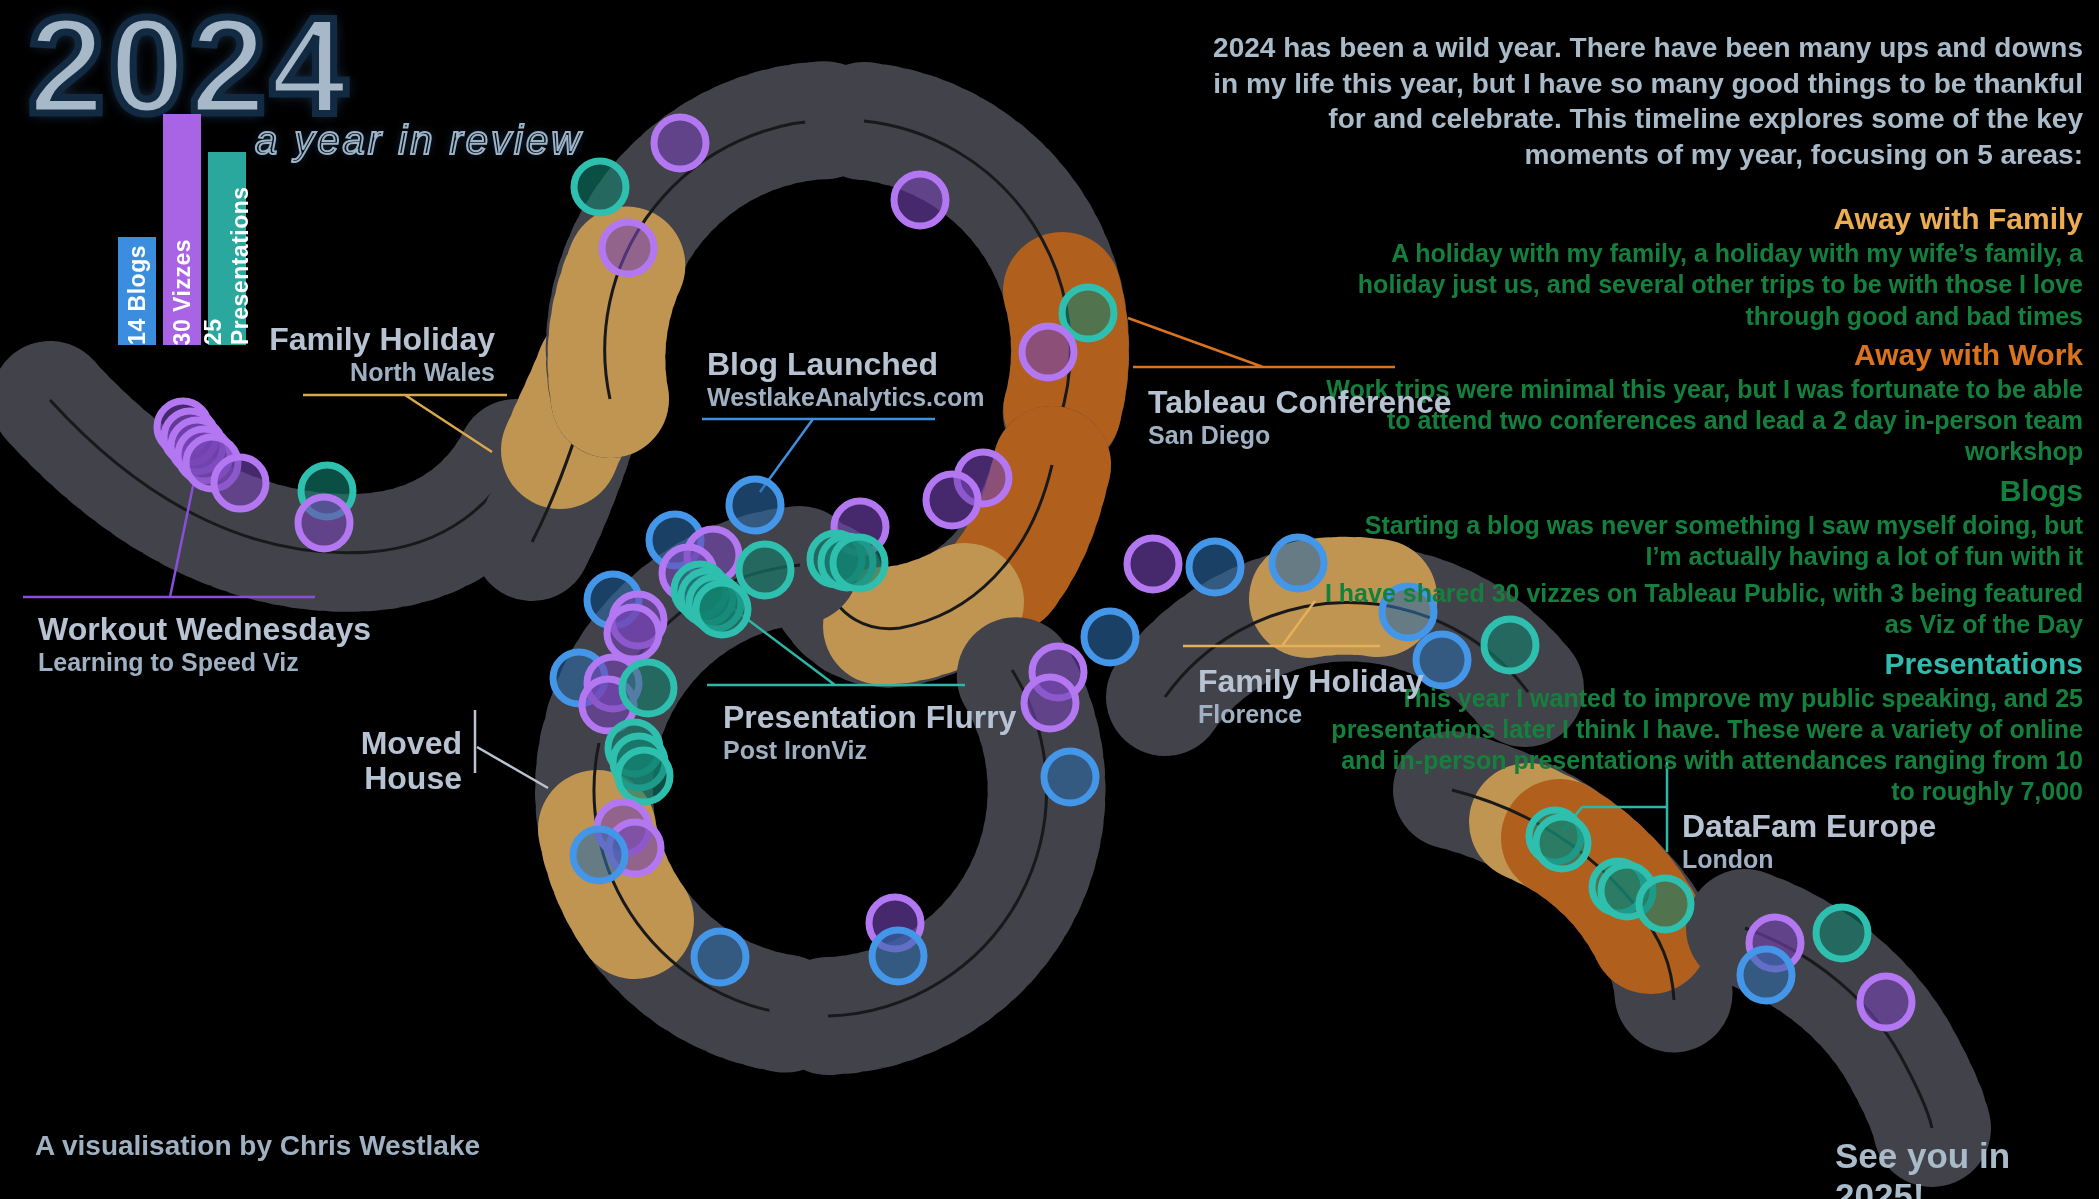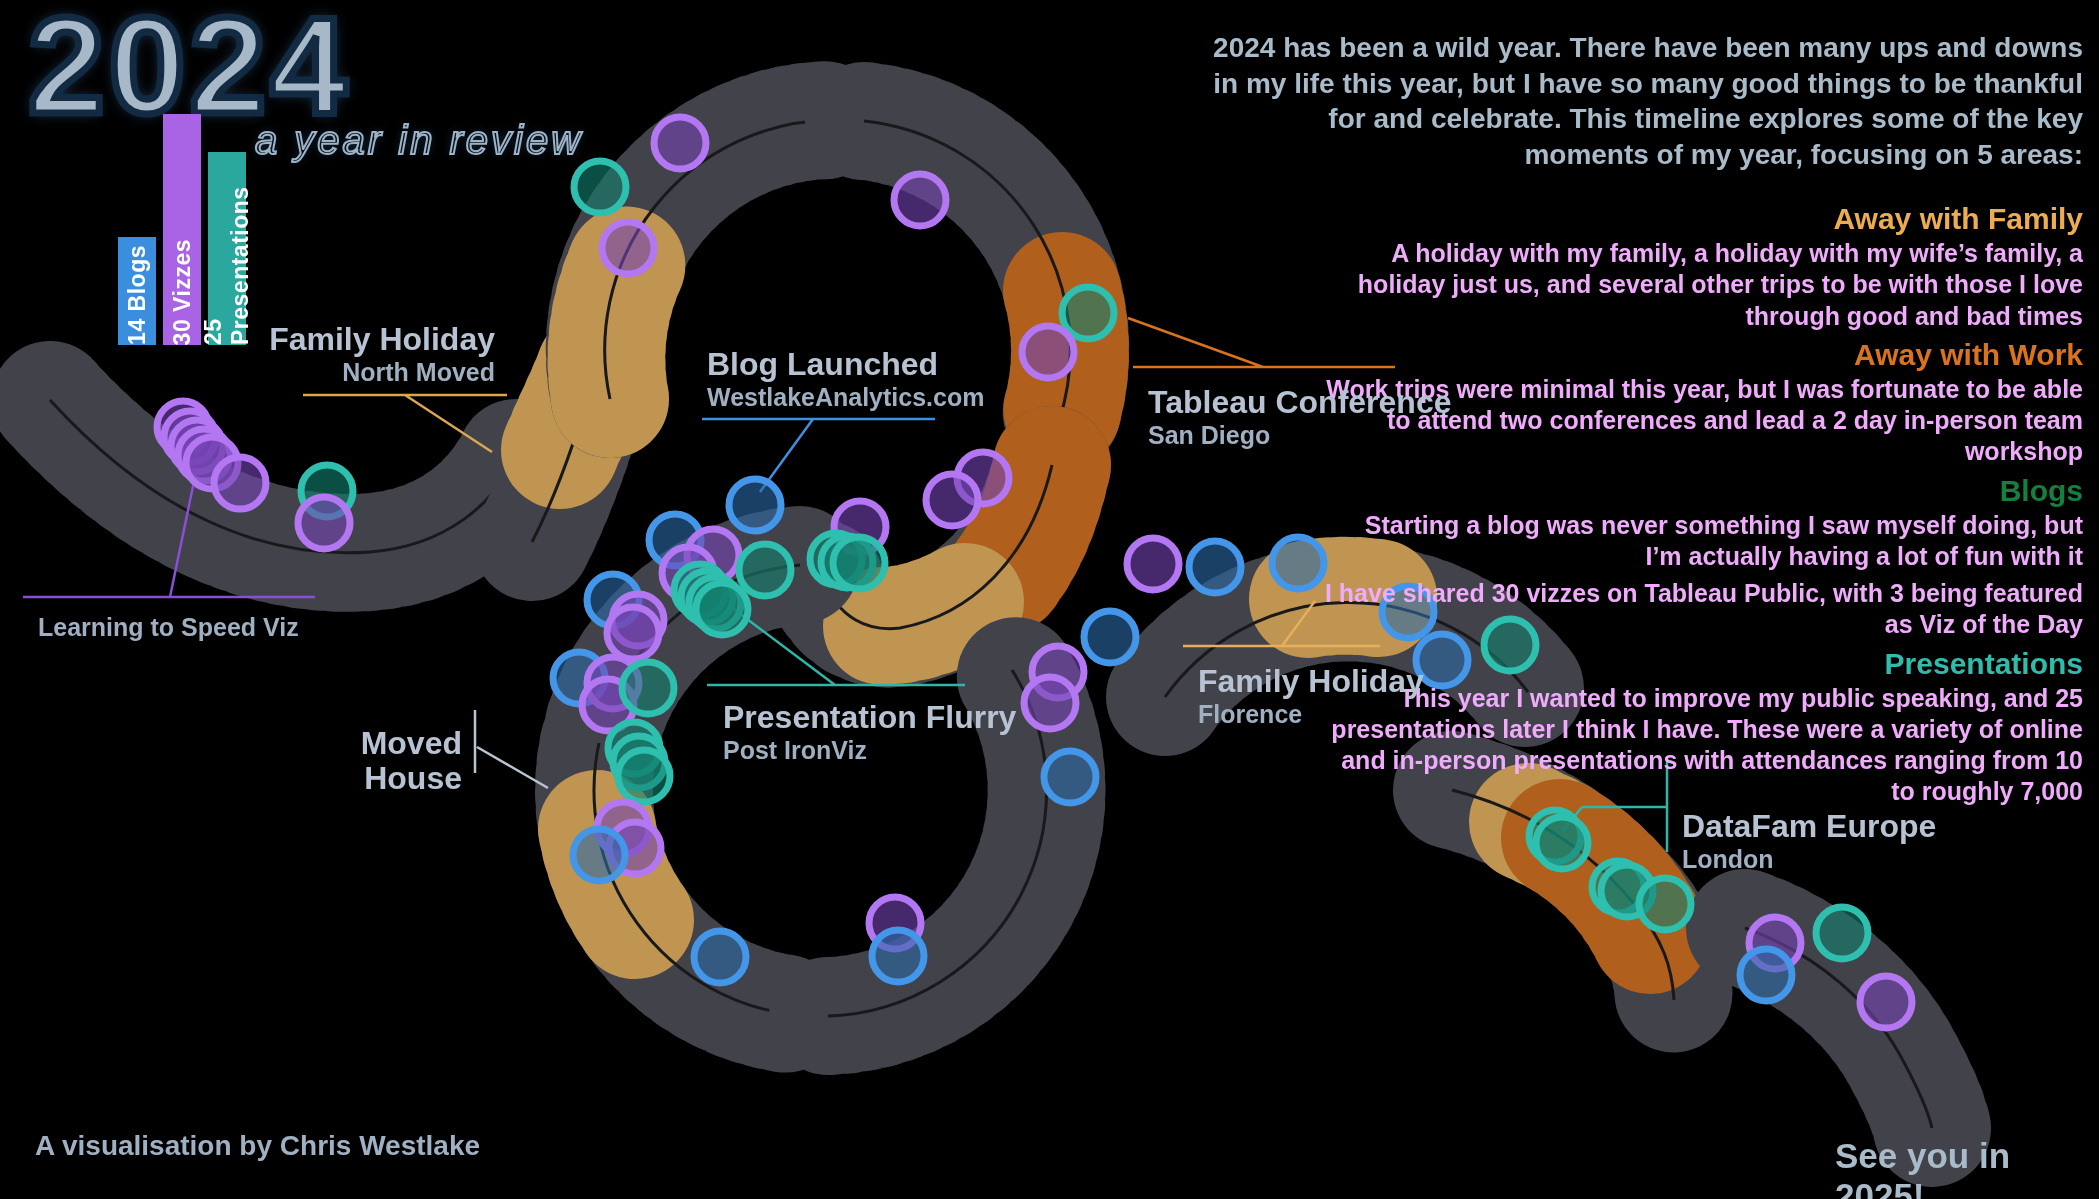--- a/index.html
+++ b/index.html
@@ -20,21 +20,21 @@
     align-items:flex-end;justify-content:center;}
   .legend-bar span{writing-mode:vertical-rl;transform:rotate(180deg);color:#fff;
     font-size:23px;font-weight:700;padding-bottom:6px;letter-spacing:.5px;}
 
   
   #intro{position:absolute;top:30px;right:16px;width:880px;text-align:right;
     color:#a9bac9;font-size:28px;font-weight:700;line-height:1.27;}
   #sections{position:absolute;top:196px;right:16px;width:760px;text-align:right;}
   .section{margin-bottom:2px;}
   .section h3{margin:6px 0 2px 0;font-size:30px;font-weight:700;}
-  .section p{margin:0 0 6px 0;color:#f0abfc;font-size:25px;font-weight:700;line-height:1.25;}
+  .section p{margin:0 0 6px 0;color:#15803d;font-size:25px;font-weight:700;line-height:1.25;}
 
   
   .anno{position:absolute;z-index:5;}
   .anno .t{font-size:32px;font-weight:700;color:#b7c3d2;line-height:1.1;}
   .anno .s{font-size:25px;font-weight:700;color:#9fb0c2;line-height:1.2;}
   .r{text-align:right;}
 
   #anno-workout{left:38px;top:612px;}
   #anno-nw{left:240px;top:322px;width:255px;}
   #anno-blog{left:707px;top:347px;}
@@ -256,25 +256,26 @@
     <div class="section">
       <p>I have shared 30 vizzes on Tableau Public, with 3 being featured as Viz of the Day</p>
     </div>
     <div class="section">
       <h3 style="color: rgb(47, 188, 172);">Presentations</h3>
       <p>This year I wanted to improve my public speaking, and 25 presentations later I think I have. These were a variety of online and in-person presentations with attendances ranging from 10 to roughly 7,000</p>
     </div>
   </div>
 
   <div class="anno" id="anno-workout">
+    <div class="t">Workout Wednesdays</div>
     <div class="s">Learning to Speed Viz</div>
   </div>
   <div class="anno r" id="anno-nw">
     <div class="t">Family Holiday</div>
-    <div class="s">North Moved</div>
+    <div class="s">North Wales</div>
   </div>
   <div class="anno" id="anno-blog">
     <div class="t">Blog Launched</div>
     <div class="s">WestlakeAnalytics.com</div>
   </div>
   <div class="anno" id="anno-tc">
     <div class="t">Tableau Conference</div>
     <div class="s">San Diego</div>
   </div>
   <div class="anno" id="anno-flurry">

